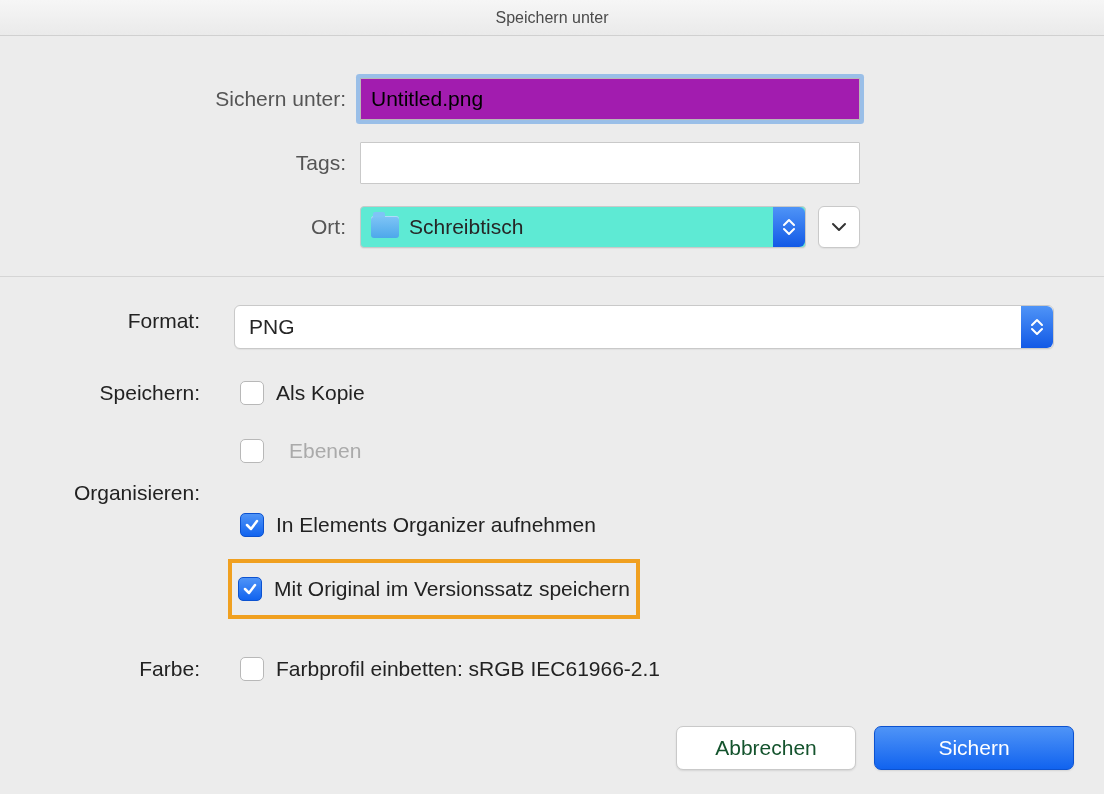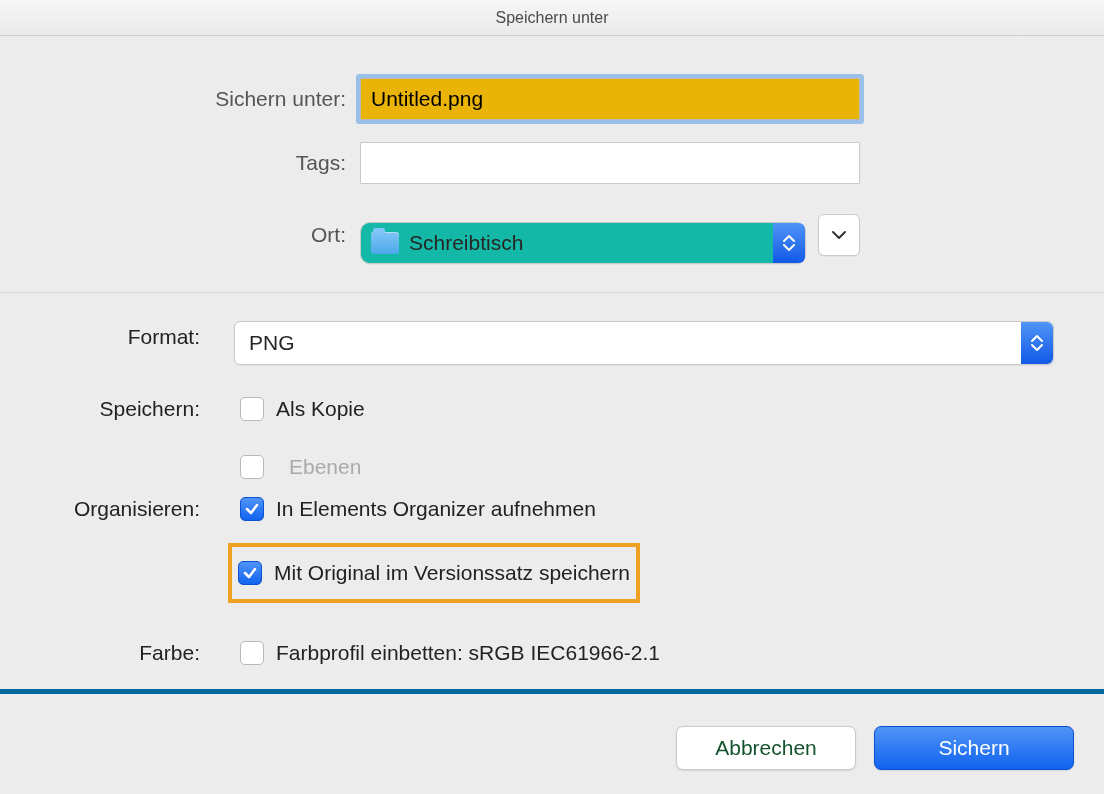--- a/index.html
+++ b/index.html
@@ -35,50 +35,49 @@
     font-size: 21px;
   }
   .filename-wrap {
     flex: 0 0 500px;
     position: relative;
   }
   .filename-input {
     width: 500px;
     height: 42px;
     border: 1px solid #b8b8b8;
-    background: #eab308;
+    background: #a21caf;
     font-size: 21px;
     padding: 0 10px;
     outline: none;
     box-shadow: 0 0 0 4px #9abfe8;
     border-radius: 1px;
   }
   .tags-input {
     width: 500px;
     height: 42px;
     border: 1px solid #c9c9c9;
     background: #fff;
     font-size: 21px;
     padding: 0 10px;
     outline: none;
     border-radius: 1px;
   }
   .loc-row { display: flex; align-items: center; gap: 12px; }
   .loc-select {
     width: 446px;
     height: 42px;
-    background: #14b8a6;
-    border: 1px solid #c9c9c9;
-    border-radius: 10px;
+    background: #5eead4;
+    border: 1px solid #c9c9c9;
+    border-radius: 4px;
     display: flex;
     align-items: center;
     padding-left: 10px;
     box-shadow: 0 1px 1px rgba(0,0,0,0.05);
     position: relative;
-    margin-top: 16px;
   }
   .folder-icon {
     width: 28px; height: 22px;
     background: linear-gradient(#7fc4f6, #4da8eb);
     border-radius: 3px;
     position: relative;
     margin-right: 10px;
     box-shadow: inset 0 1px 0 rgba(255,255,255,0.4);
   }
   .folder-icon::before {
@@ -281,21 +280,21 @@
             
           </span>
           <span class="check-text disabled">Ebenen</span>
         </div>
       </div>
     </div>
 
     <div class="lrow" style="margin-bottom:12px;">
       <div class="llabel">Organisieren:</div>
       <div class="lcontent">
-        <div class="check-line" style="margin-bottom:18px;">
+        <div class="check-line" style="margin-bottom:18px;margin-top:32px;">
           <span class="checkbox checked">
             <svg width="16" height="16" viewBox="0 0 16 16">
                 <path d="M3 8 L7 12 L13 4" stroke="#fff" stroke-width="2.5" fill="none" stroke-linecap="round" stroke-linejoin="round"></path>
               </svg>
           </span>
           <span class="check-text">In Elements Organizer aufnehmen</span>
         </div>
         <div class="check-line highlighted">
           <span class="checkbox checked">
             <svg width="16" height="16" viewBox="0 0 16 16">

